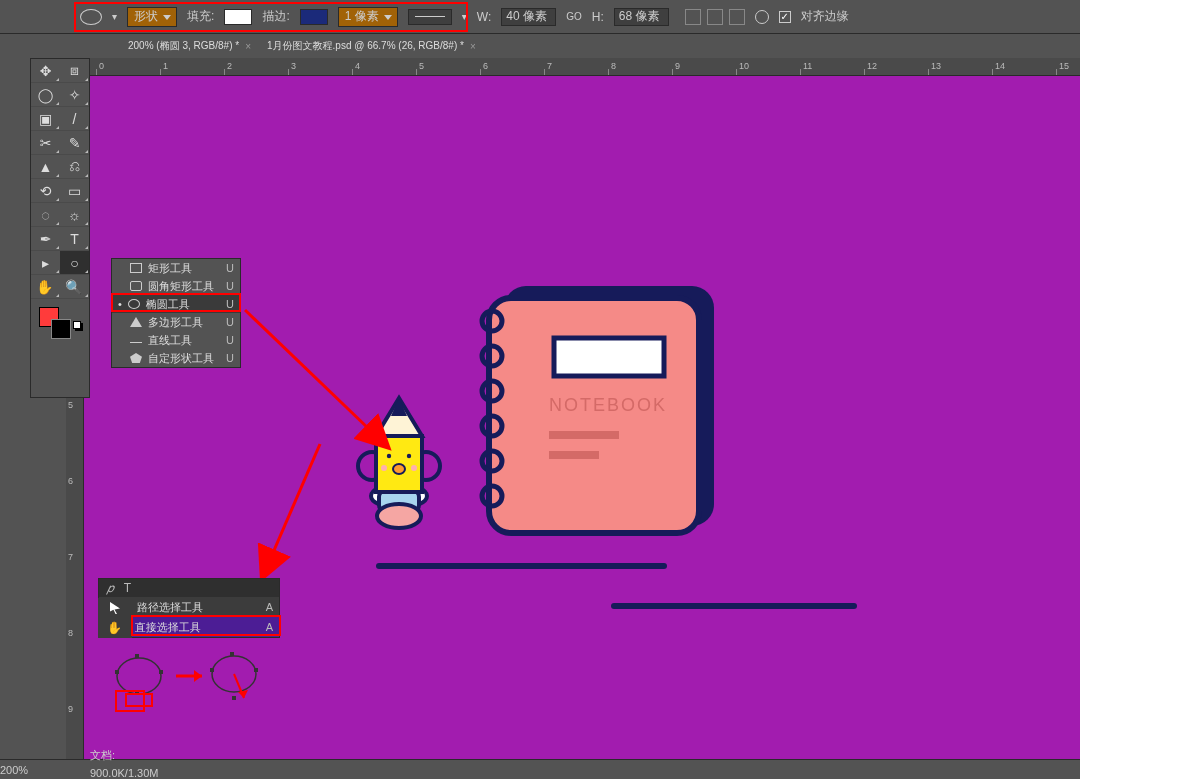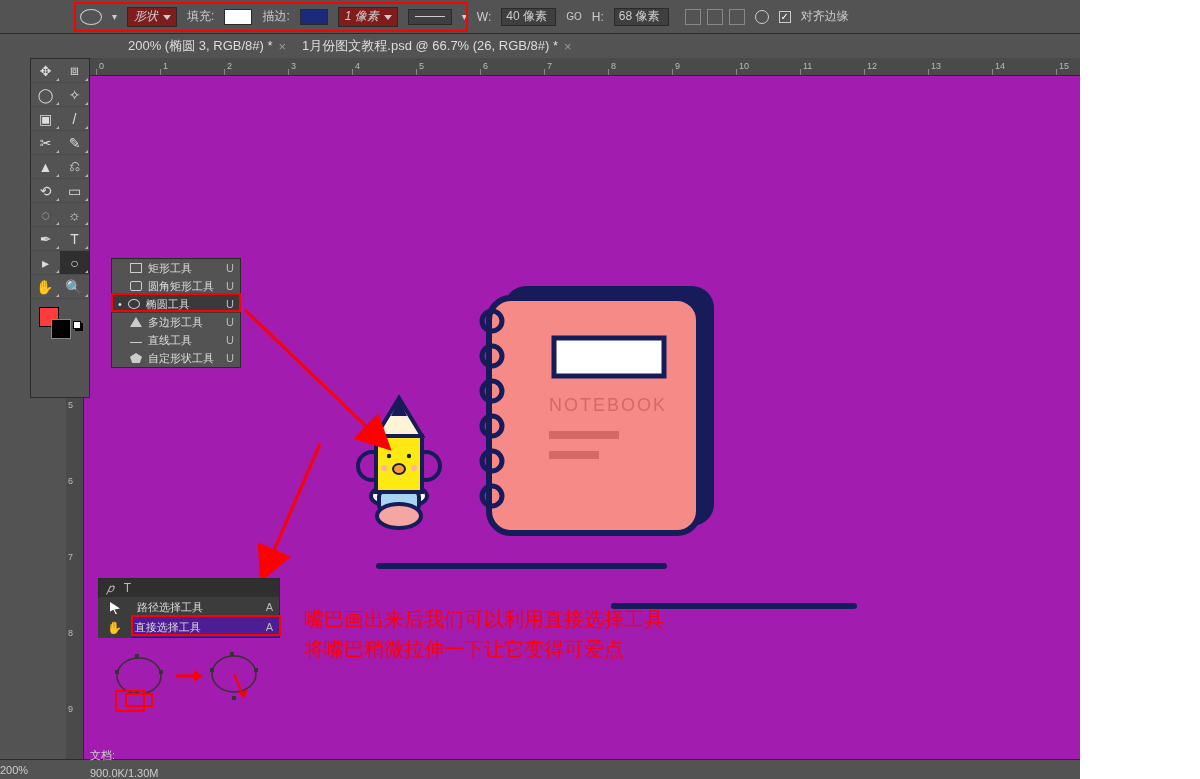--- a/index.html
+++ b/index.html
@@ -18,22 +18,22 @@
   .options-bar {
     position: absolute; left: 0; top: 0; width: 1080px; height: 34px;
     background: #535353; border-bottom: 1px solid #2a2a2a;
     display: flex; align-items: center; padding-left: 80px; gap: 10px;
   }
   .opt-ellipse {
     width: 22px; height: 16px; border: 1px solid #ccc; border-radius: 50%;
   }
   .opt-drop { font-size: 10px; color: #ccc; }
   .opt-select {
-    height: 20px; background: #7f1d1d; border: 1px solid #2a2a2a;
-    padding: 0 18px 0 6px; display: flex; align-items: center; position: relative; font-style: italic;
+    height: 20px; background: #a16207; border: 1px solid #2a2a2a;
+    padding: 0 18px 0 6px; display: flex; align-items: center; position: relative;
   }
   .opt-select::after {
     content: ""; position: absolute; right: 5px; top: 7px;
     border-left: 4px solid transparent; border-right: 4px solid transparent;
     border-top: 5px solid #ccc;
   }
   .opt-label { color: #ccc; }
   .swatch-white { width: 28px; height: 16px; background: #fff; border: 1px solid #2a2a2a; }
   .swatch-blue { width: 28px; height: 16px; background: #1b2a7a; border: 1px solid #2a2a2a; }
   .opt-line { width: 44px; height: 16px; border: 1px solid #2a2a2a; background: #3f3f3f; display:flex; align-items:center; justify-content:center; }
@@ -49,21 +49,21 @@
   .checkbox { width:12px; height:12px; border:1px solid #ccc; display:flex; align-items:center; justify-content:center; font-size:10px; color:#fff; }
   .red-box-1 {
     position:absolute; left:74px; top:2px; width:394px; height:30px;
     border: 2px solid #ff0000; pointer-events:none;
   }
   
   .doc-tabs {
     position: absolute; left: 128px; top: 34px; height: 24px;
     display: flex; align-items: center; gap: 16px;
   }
-  .doc-tab { color: #ddd; font-size: 13px; display:flex; align-items:center; gap:6px;justify-content:center; }
+  .doc-tab { color: #ddd; font-size: 10px; display:flex; align-items:center; gap:6px;justify-content:center; }
   .doc-tab .x { color:#999; }
   
   .tool-panel {
     position: absolute; left: 30px; top: 58px; width: 60px; height: 340px;
     background: #535353; border: 1px solid #2a2a2a;
   }
   .tool-grid { display:grid; grid-template-columns: 1fr 1fr; }
   .tool-cell {
     height: 24px; display:flex; align-items:center; justify-content:center;
     border-bottom: 1px solid #4a4a4a; color:#ddd; font-size:14px;
@@ -436,24 +436,20 @@
       <path d="M130 28 L140 52" stroke="#ff0000" stroke-width="2"></path>
       <path d="M140 52 L134 46 L144 44 Z" fill="#ff0000"></path>
       <rect x="106" y="22" width="4" height="4" fill="#333"></rect>
         <rect x="150" y="22" width="4" height="4" fill="#333"></rect>
       <rect x="126" y="6" width="4" height="4" fill="#333"></rect>
         <rect x="128" y="50" width="4" height="4" fill="#333"></rect>
     </svg>
   </div>
   <div class="red-box-4"></div>
 
-  <div class="anno-text" style="left:304px; top:604px">
-    <div>嘴巴画出来后我们可以利用直接选择工具</div>
-    <div>将嘴巴稍微拉伸一下让它变得可爱点</div>
-  </div>
 
   <div class="status-bar">
     <div class="status-zoom"><span>200%</span></div>
     <div class="status-doc">
       <span>文档:</span>
         <span>900.0K/1.30M</span>
       <span class="status-tri">▶</span>
     </div>
   </div>
 

